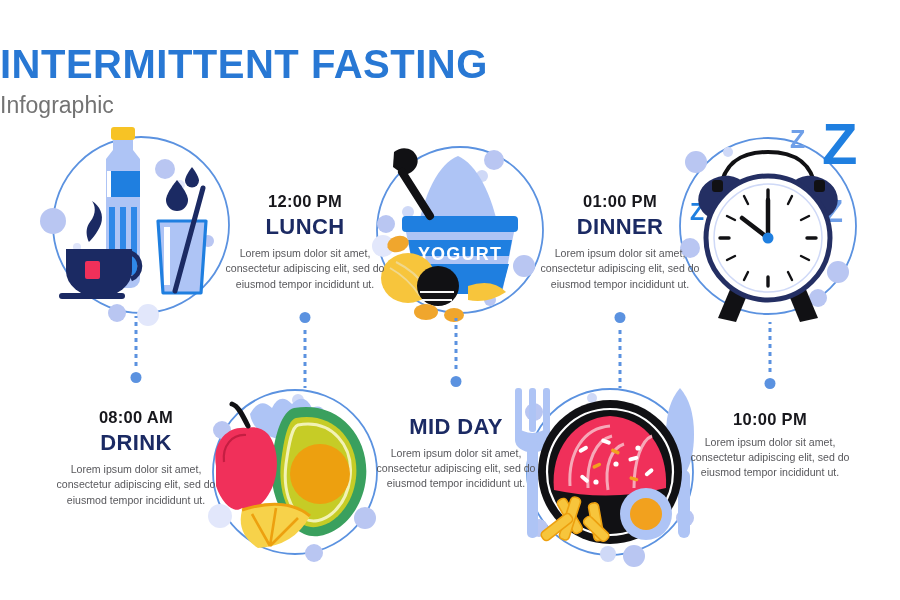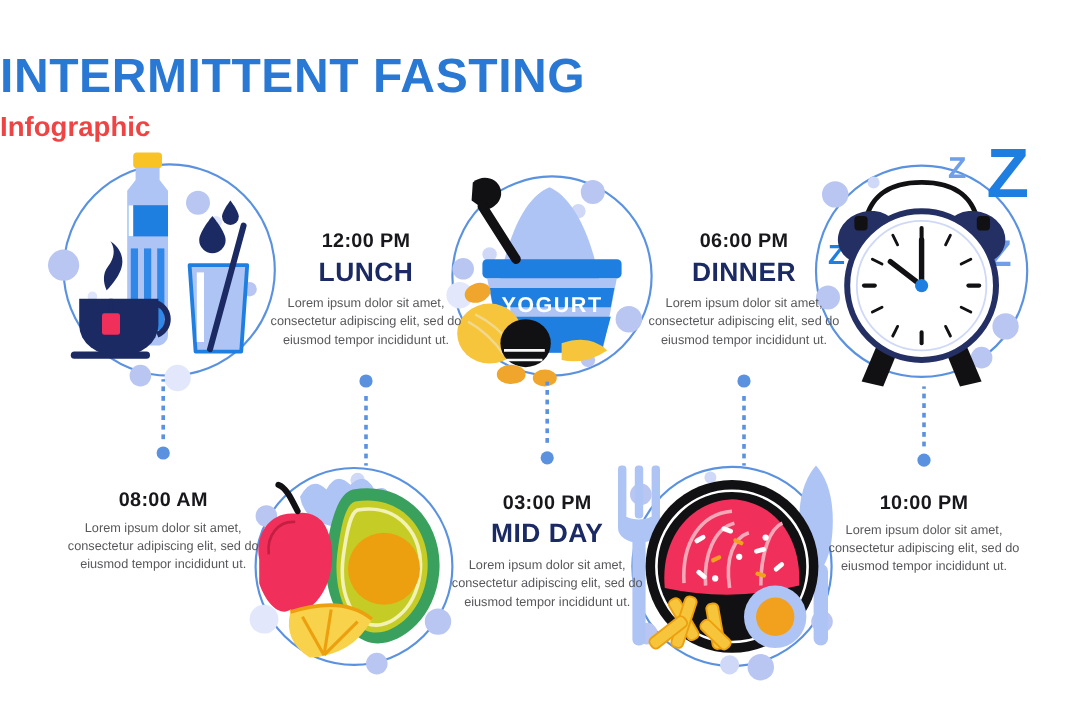--- a/index.html
+++ b/index.html
@@ -10,21 +10,21 @@
   }
   .stage{position:absolute;left:0;top:0;width:900px;height:600px;}
 
   
   .header{position:absolute;left:0;top:44px;width:900px;text-align:left;}
   .title{
     font-size:40px;font-weight:bold;color:#2878d4;letter-spacing:.5px;
     line-height:1;margin:0;
   }
   .subtitle{
-    font-size:23px;font-weight:700;color:#ef4444;margin:10px 0 0 0;line-height:1;
+    font-size:23px;font-weight:400;color:#737373;margin:10px 0 0 0;line-height:1;
   }
 
   
   .block{position:absolute;width:178px;text-align:center;}
   .b-time{font-size:16.5px;font-weight:bold;color:#17171c;letter-spacing:.3px;line-height:1.1;}
   .b-label{font-size:22px;font-weight:bold;color:#1b2a63;letter-spacing:.4px;line-height:1.15;margin-top:4px;}
   .b-body{font-size:10.6px;color:#58585c;line-height:1.42;margin-top:7px;}
 
   
   .circ{position:absolute;}
@@ -304,37 +304,37 @@
     <div class="dotline" style="top:16px;height:60px;"></div>
   </div>
 
   <div class="conn" style="left:763px;top:322px;width:14px;height:72px;">
     <div class="dotline" style="top:0;height:52px;"></div>
     <div class="enddot" style="top:56px;"></div>
   </div>
 
   <div class="block" style="left:47px;top:408px;">
     <div class="b-time">08:00 AM</div>
+    <div class="b-label">DRINK</div>
     <div class="b-body">Lorem ipsum dolor sit amet, consectetur adipiscing elit, sed do eiusmod tempor incididunt ut.</div>
   </div>
 
   <div class="block" style="left:216px;top:192px;text-align:center;">
     <div class="b-time">12:00 PM</div>
     <div class="b-label">LUNCH</div>
     <div class="b-body">Lorem ipsum dolor sit amet, consectetur adipiscing elit, sed do eiusmod tempor incididunt ut.</div>
   </div>
 
   <div class="block" style="left:367px;top:410px;">
-    <div class="b-time">03:00 PM</div>
     <div class="b-label">MID DAY</div>
     <div class="b-body">Lorem ipsum dolor sit amet, consectetur adipiscing elit, sed do eiusmod tempor incididunt ut.</div>
   </div>
 
   <div class="block" style="left:531px;top:192px;">
-    <div class="b-time">06:00 PM</div>
+    <div class="b-time">01:00 PM</div>
     <div class="b-label">DINNER</div>
     <div class="b-body">Lorem ipsum dolor sit amet, consectetur adipiscing elit, sed do eiusmod tempor incididunt ut.</div>
   </div>
 
   <div class="block" style="left:681px;top:410px;">
     <div class="b-time">10:00 PM</div>
     <div class="b-body">Lorem ipsum dolor sit amet, consectetur adipiscing elit, sed do eiusmod tempor incididunt ut.</div>
   </div>
 
 </div>

